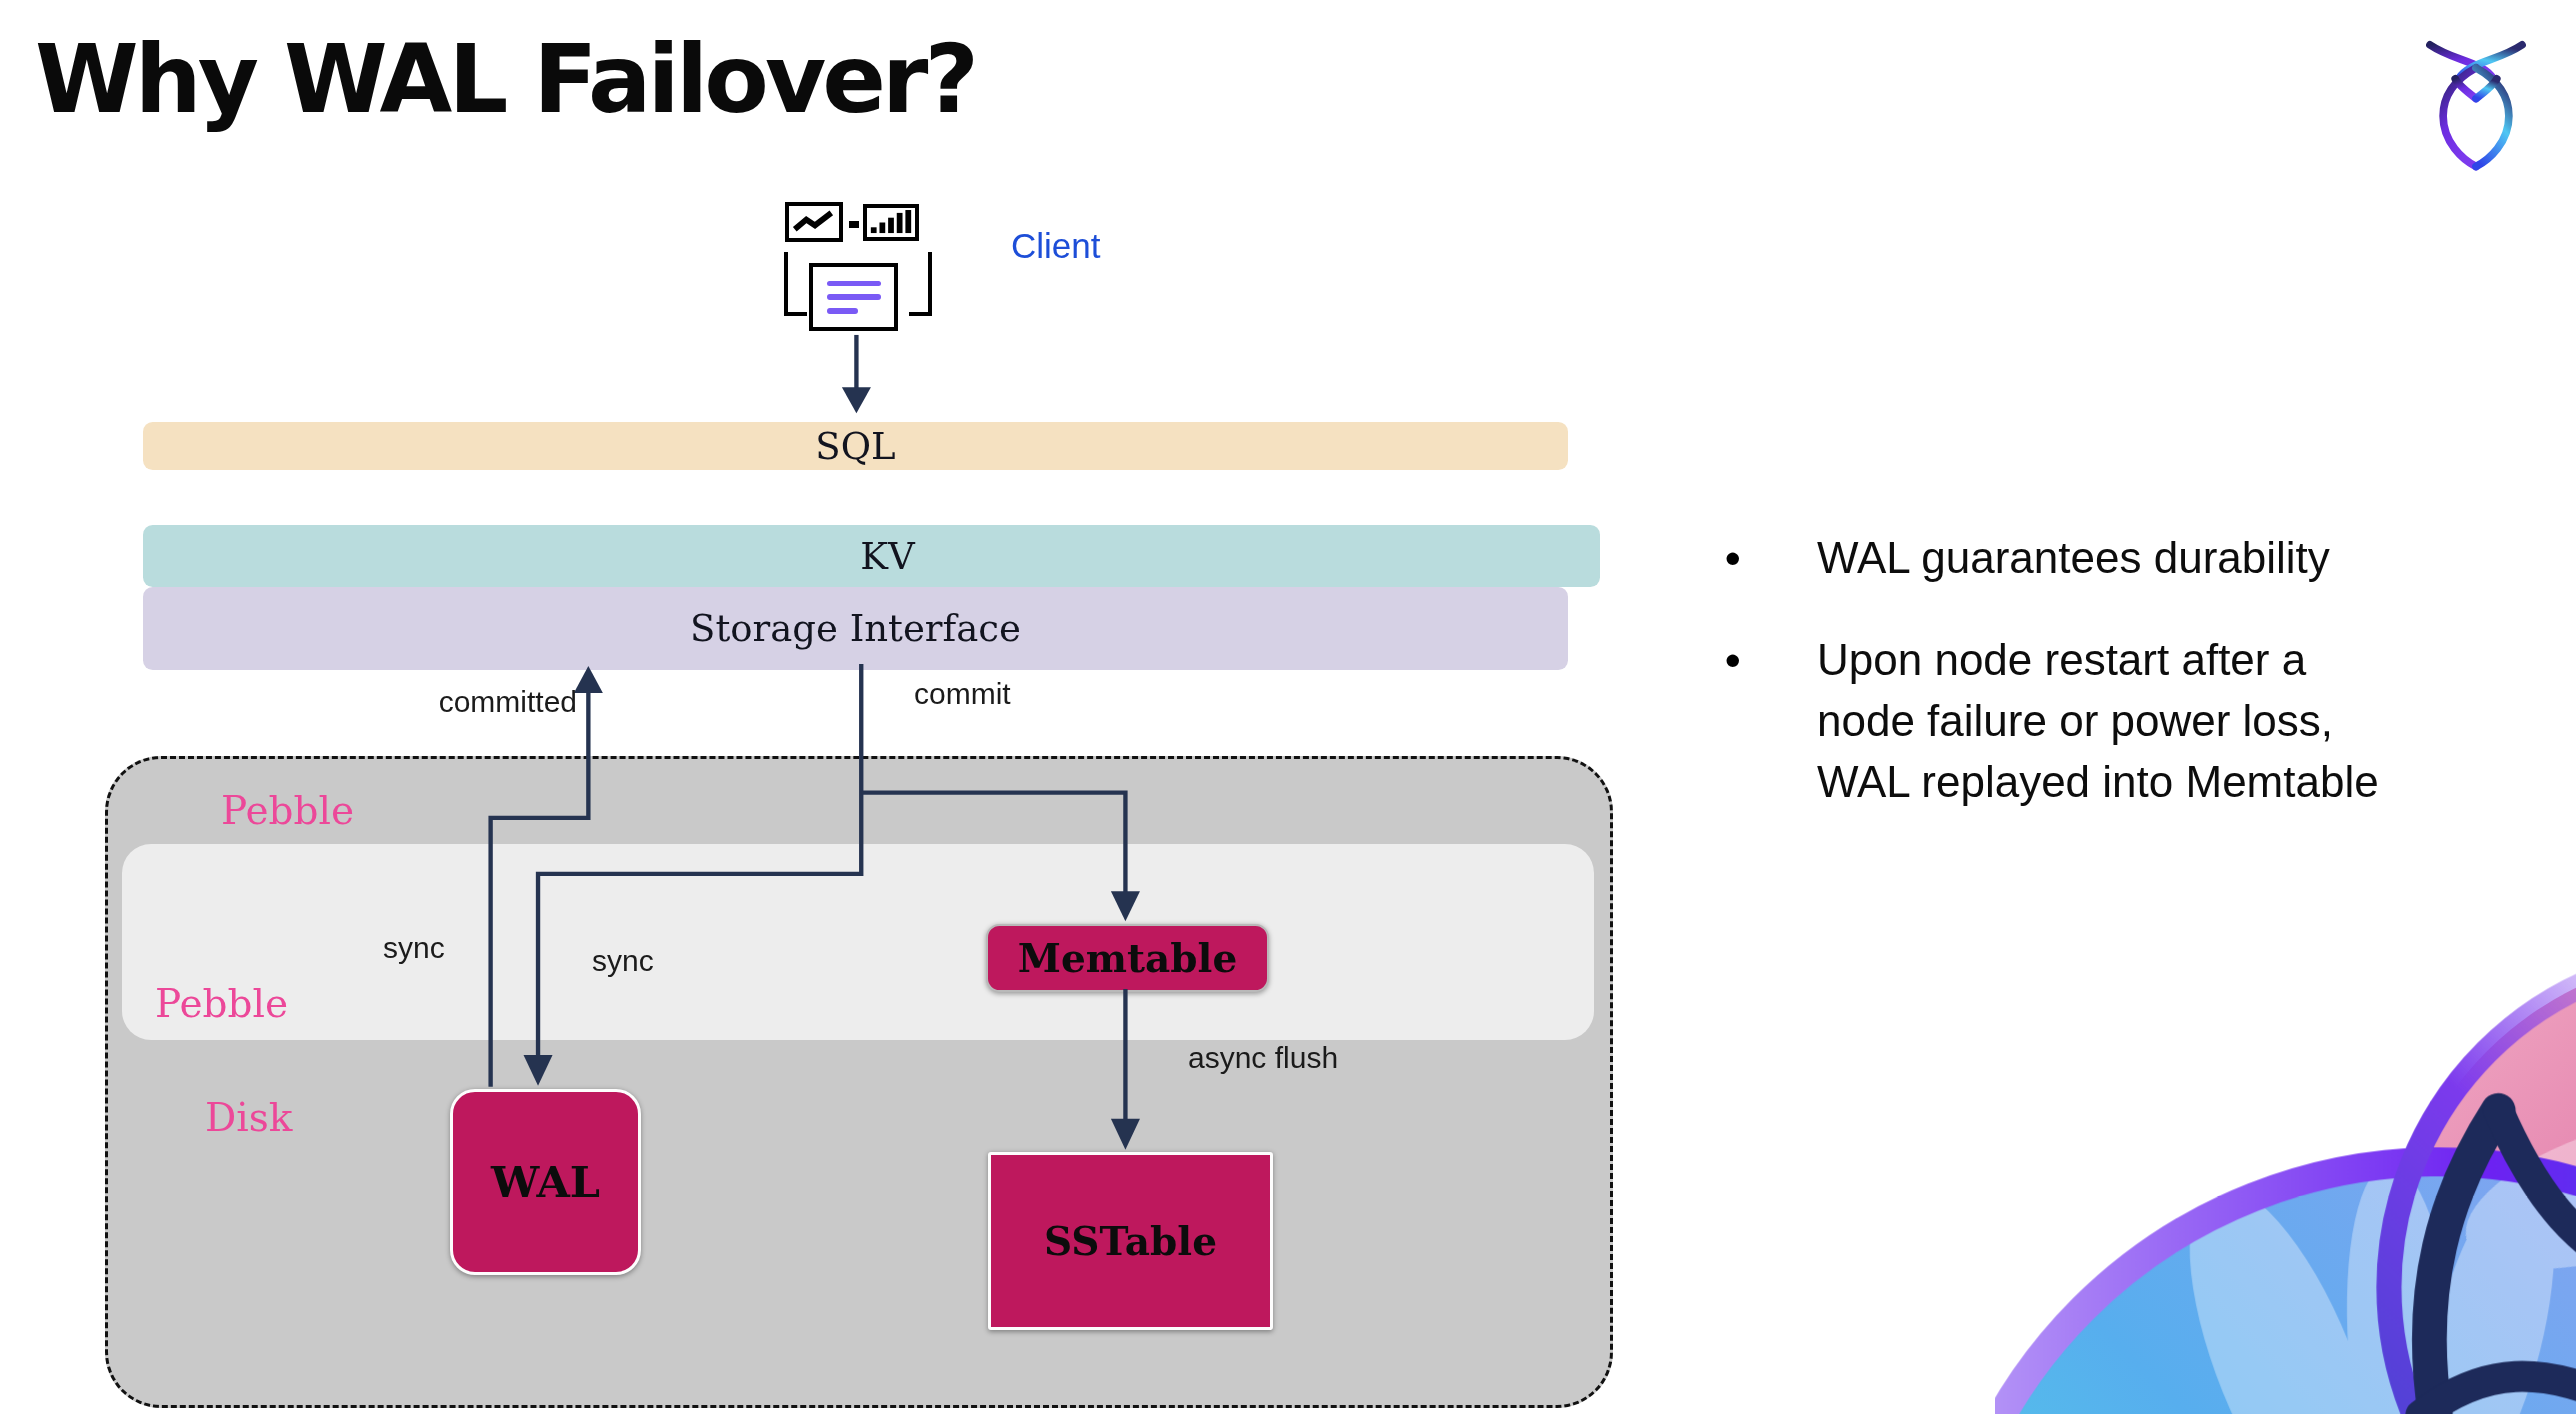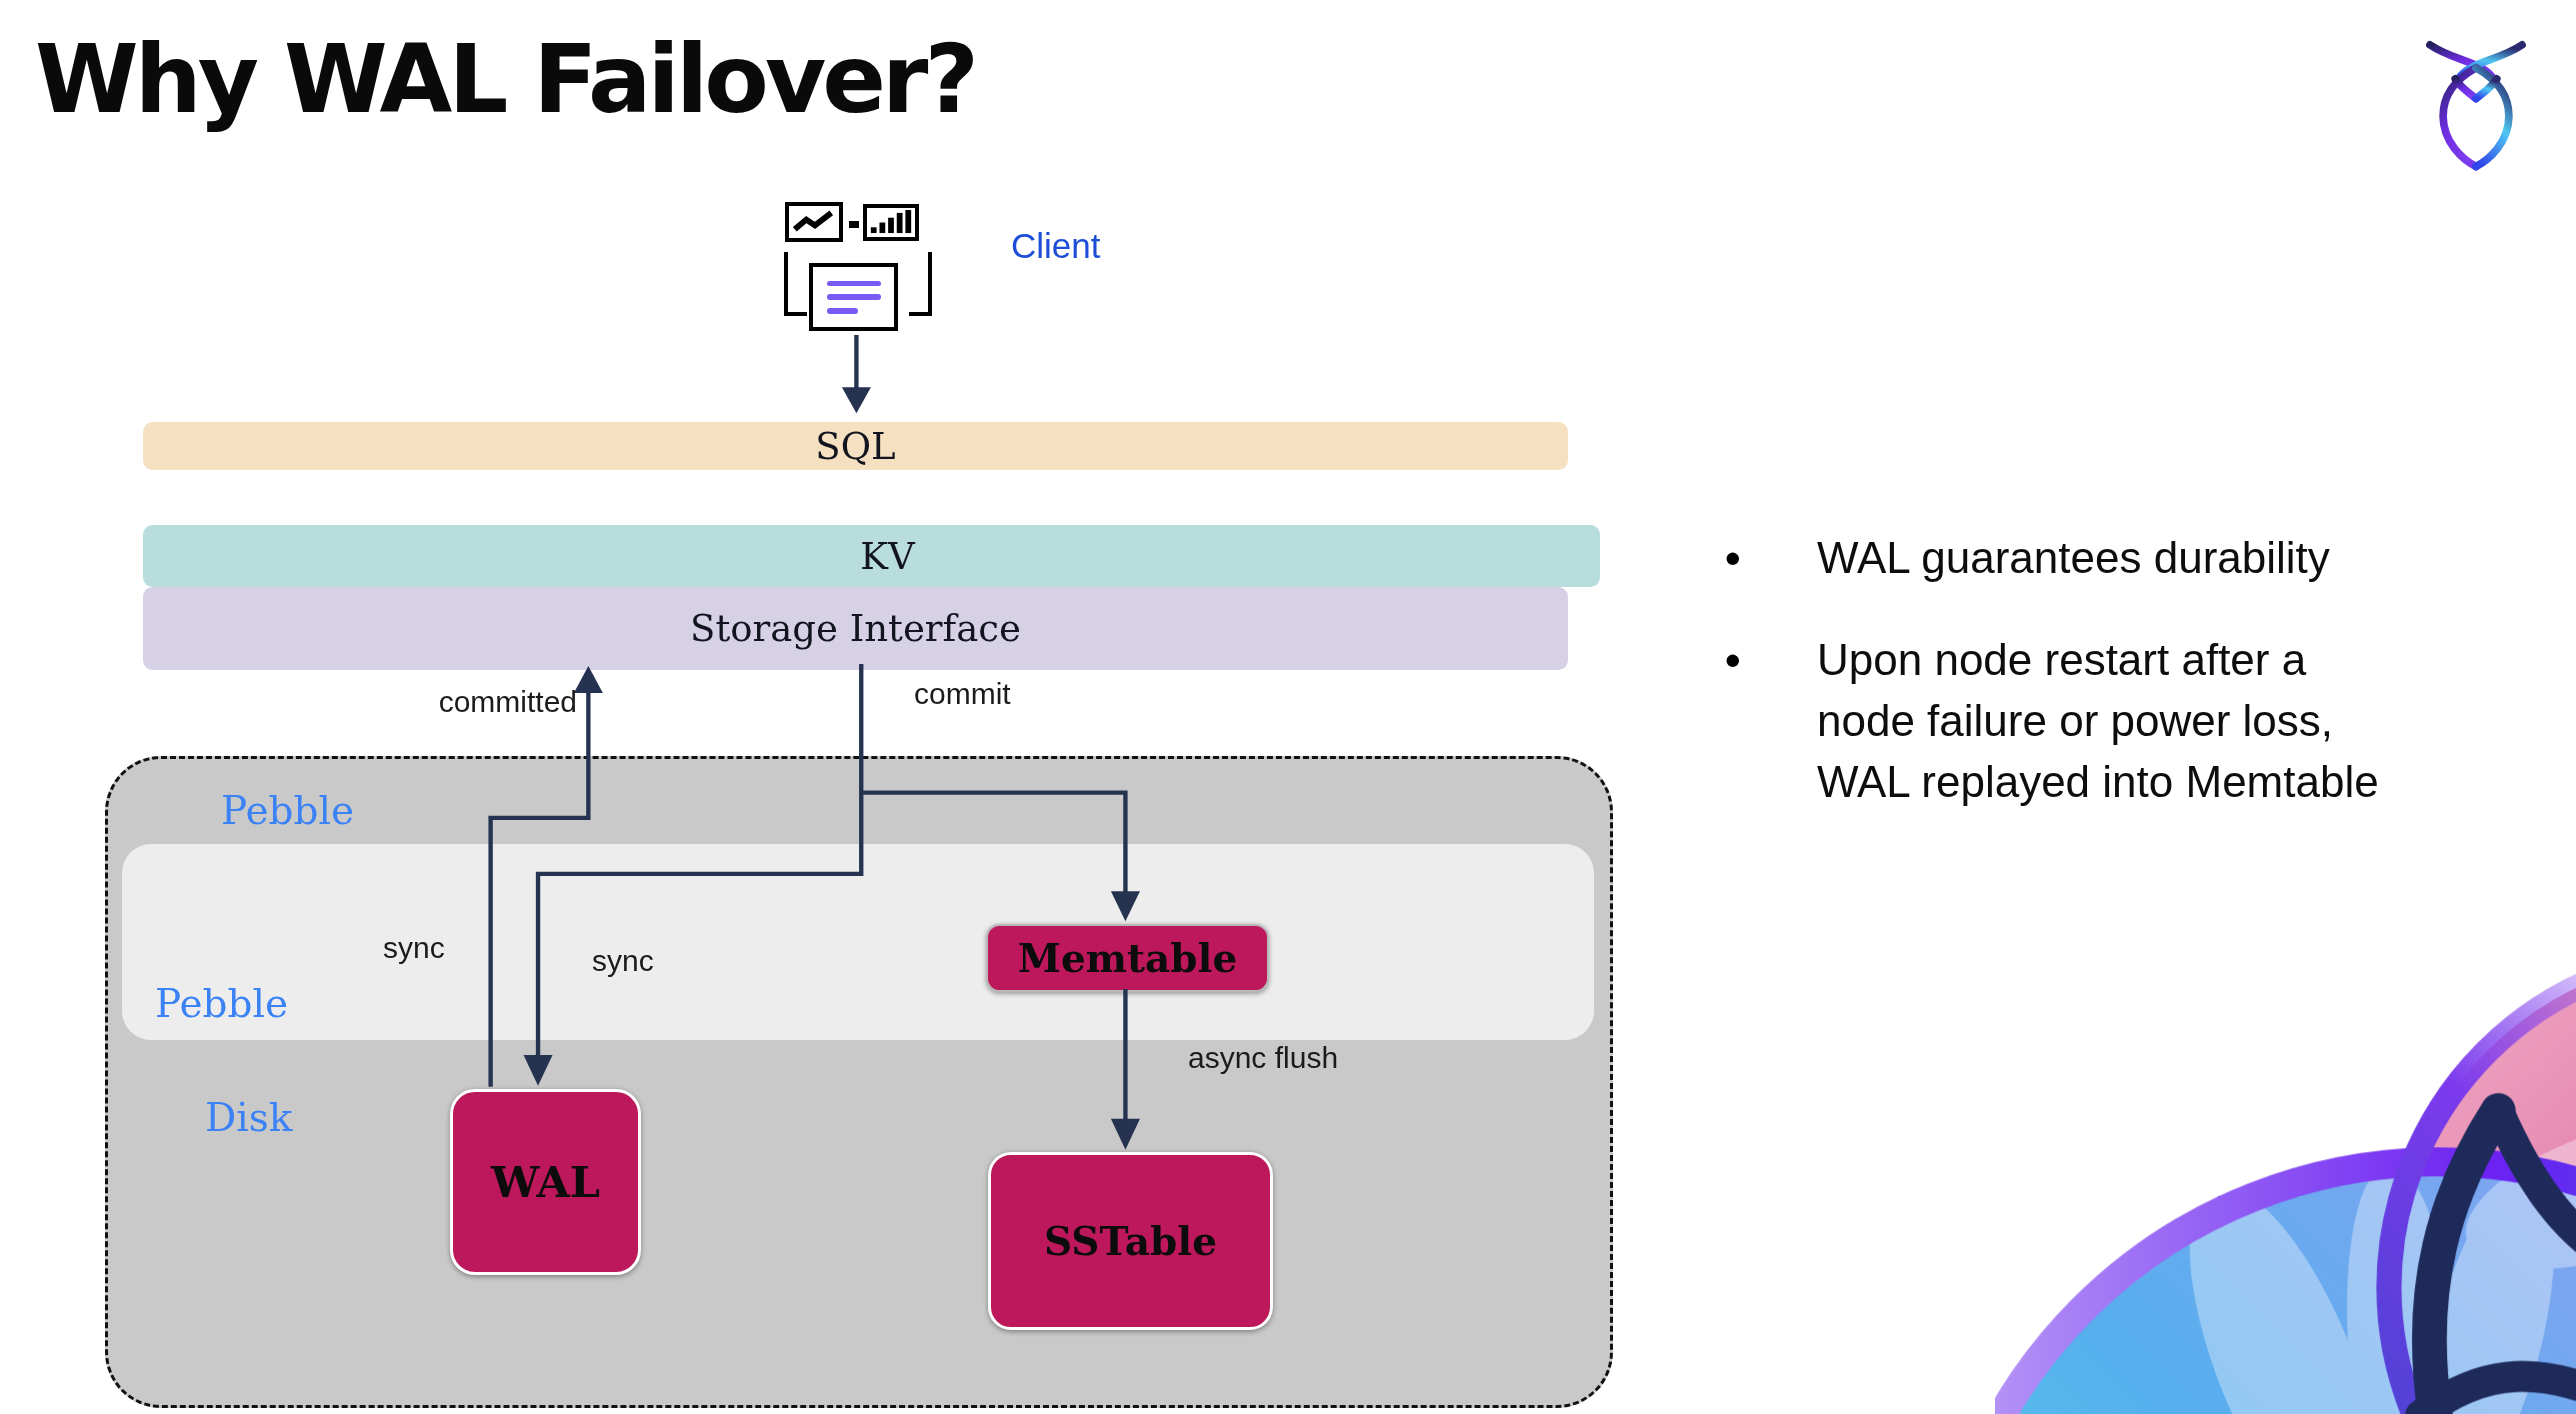--- a/index.html
+++ b/index.html
@@ -35,32 +35,32 @@
        display:flex;align-items:center;justify-content:center;margin-top:8px;}
   .bar.sql{top:414px;height:48px;background:#f5e1c1;}
   .bar.kv{top:517px;height:62px;background:#b9dcdd;padding-left:32px;}
   .bar.storage{top:579px;height:83px;background:#d6d1e5;}
 
   
   .pebble{position:absolute;left:105px;top:756px;width:1502px;height:646px;
           background:#c9c9c9;border:3.9px dashed #111;border-radius:56px;}
   .memoryband{position:absolute;left:122px;top:844px;width:1472px;height:196px;
               background:#ededed;border-radius:29px;}
-  .zonelabel{position:absolute;font-family:"DejaVu Serif",serif;color:#3b82f6;font-size:39px;}
+  .zonelabel{position:absolute;font-family:"DejaVu Serif",serif;color:#ec4899;font-size:39px;}
   .lbl-pebble{left:221px;top:788px;}
   .lbl-memory{left:155px;top:981px;}
   .lbl-disk{left:205px;top:1095px;}
 
   
   .node{position:absolute;background:#be185d;display:flex;align-items:center;justify-content:center;
         font-family:"DejaVu Serif",serif;font-weight:bold;color:#0c0c0c;
         box-shadow:0 1.9px 5.8px rgba(0,0,0,0.35);}
   .node.wal{left:450px;top:1089px;width:185px;height:180px;border:3.9px solid #fdfdfd;border-radius:25px;font-size:43px;}
   .node.memtable{left:986px;top:924px;width:279px;height:64px;border:2.9px solid #b9b9b9;border-radius:13.5px;font-size:39px;}
-  .node.sstable{left:988px;top:1152px;width:279px;height:172px;border:3.9px solid #fdfdfd;border-radius:23px;font-size:39px;}
+  .node.sstable{left:988px;top:1152px;width:279px;height:172px;border:3.9px solid #fdfdfd;border-radius:3px;font-size:39px;}
 
   
   .edgelabel{position:absolute;font-size:30px;color:#1b1b1b;}
   .lbl-committed{left:383px;top:685px;width:194px;text-align:right;}
   .lbl-commit{left:914px;top:677px;}
   .lbl-sync1{left:383px;top:931px;}
   .lbl-sync2{left:592px;top:944px;}
   .lbl-async{left:1188px;top:1041px;}
 
   

